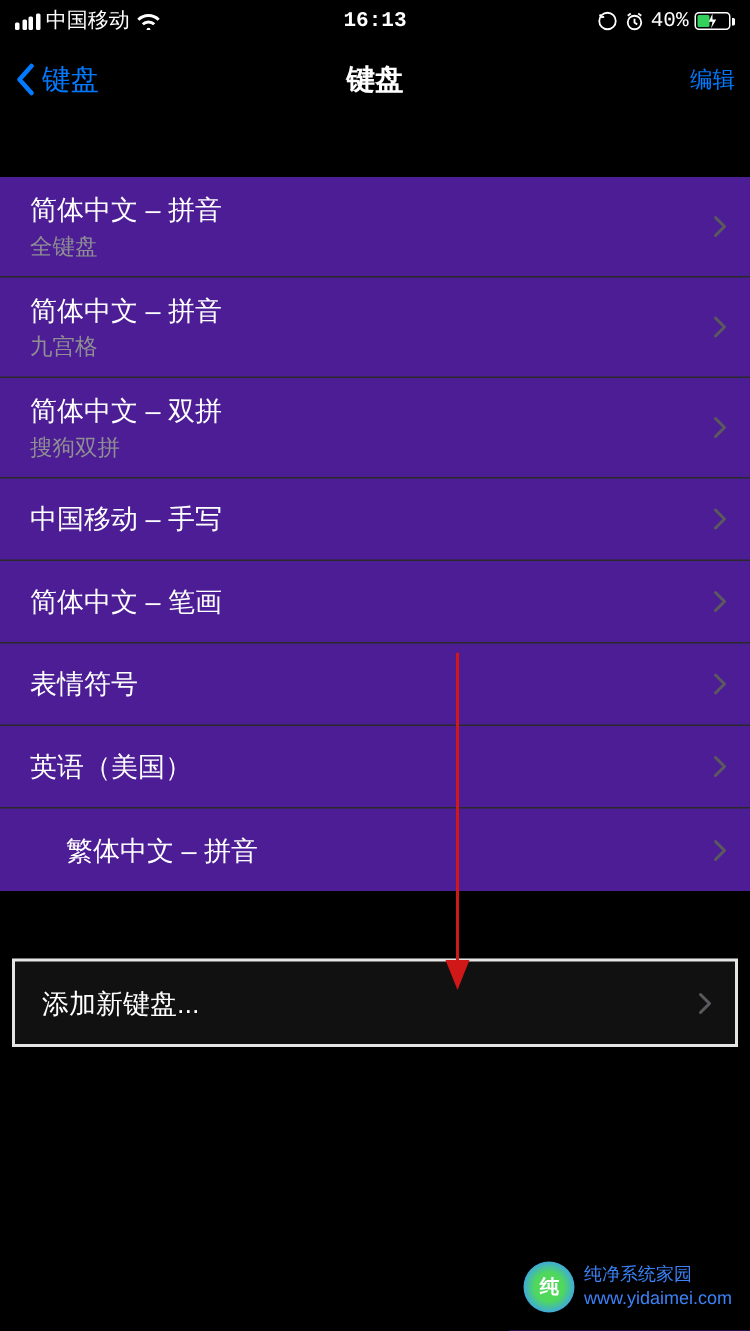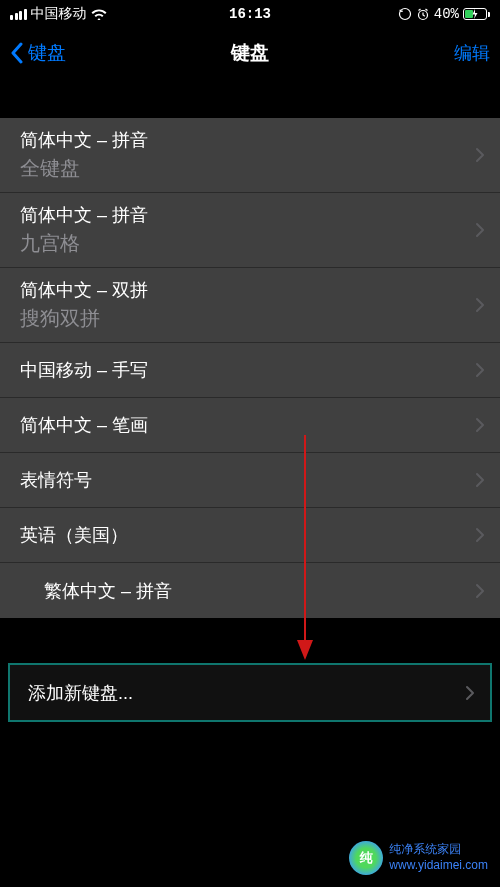--- a/index.html
+++ b/index.html
@@ -104,28 +104,28 @@
     .nav-title {
       position: absolute;
       left: 50%;
       transform: translateX(-50%);
       color: #fff;
       font-size: 19px;
       font-weight: 600;
     }
     .edit-button {
       color: #007aff;
-      font-size: 18px;
+      font-size: 15px;
       cursor: pointer;
     }
     .content {
       margin-top: 40px;
     }
     .list-section {
-      background: #404040;
+      background: #4c1d95;
     }
     .list-item {
       min-height: 55px;
       padding: 10px 15px 10px 20px;
       display: flex;
       align-items: center;
       justify-content: space-between;
       border-bottom: 0.5px solid #2a2a2a;
       cursor: pointer;
     }
@@ -137,36 +137,36 @@
       display: flex;
       flex-direction: column;
       gap: 3px;
     }
     .item-title {
       color: #fff;
       font-size: 18px;
     }
     .item-subtitle {
       color: #8e8e93;
-      font-size: 20px;
+      font-size: 15px;
     }
     .chevron-right {
       width: 10px;
       height: 16px;
     }
     .chevron-right svg {
       display: block;
     }
     .section-gap {
       height: 45px;
       background: #000;
     }
     .add-section {
       background: #111;
-      border: 2px solid #0f766e;
+      border: 2px solid #e5e5e5;
       margin: 0 8px;
     }
     .add-item {
       min-height: 55px;
       padding: 10px 15px 10px 18px;
       display: flex;
       align-items: center;
       justify-content: space-between;
       cursor: pointer;
     }

